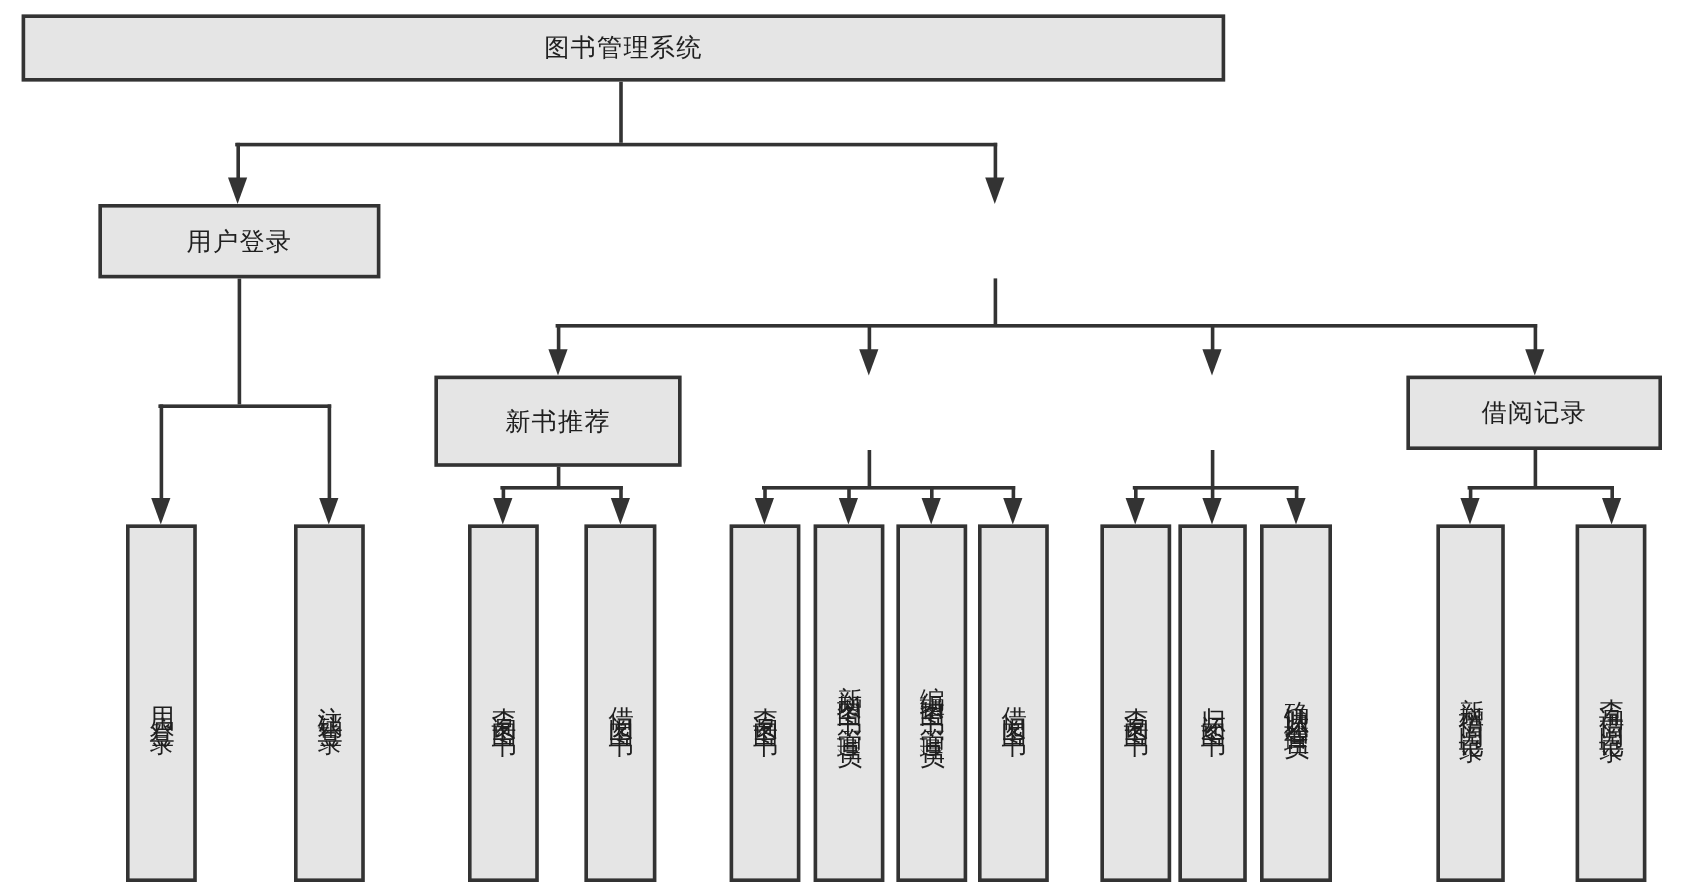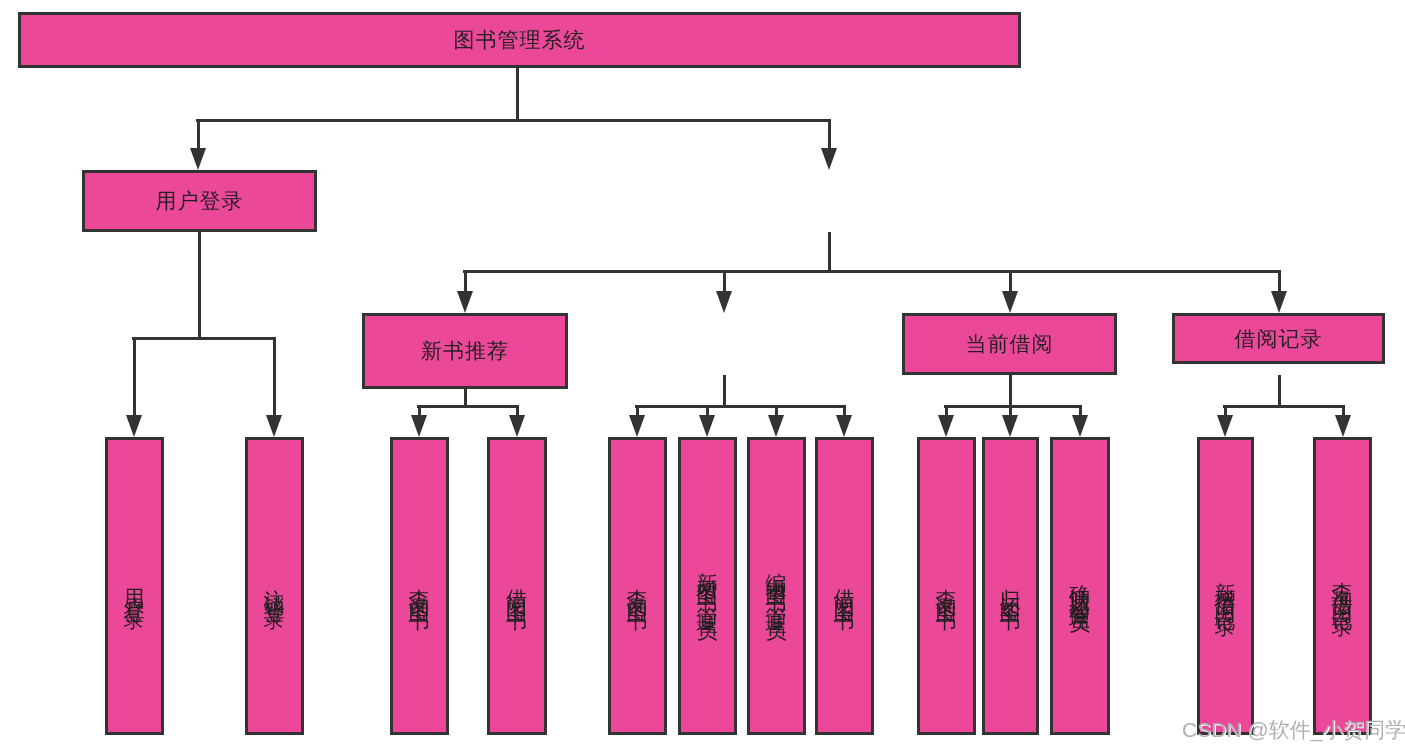--- a/index.html
+++ b/index.html
@@ -1,21 +1,21 @@
 <!DOCTYPE html>
 <html><head>
 <meta charset="utf-8">
 <style>
   html,body{margin:0;padding:0;background:#ffffff;}
   .canvas{
     position:relative;width:1405px;height:747px;background:#ffffff;
     font-family:"Liberation Sans",sans-serif;overflow:hidden;
   }
   .box{
-    position:absolute;box-sizing:border-box;background:#ec4899;
+    position:absolute;box-sizing:border-box;background:#e5e5e5;
     border:3px solid #333333;display:flex;align-items:center;justify-content:center;
     color:#1f1f1f;font-size:21px;letter-spacing:1px;z-index:2;
   }
   .vtext{
     writing-mode:vertical-rl;text-orientation:mixed;
     letter-spacing:7px;line-height:1.1;white-space:nowrap;
   }
   .hl,.vl{position:absolute;background:#333333;z-index:1;}
   .hl{height:3px;}
   .vl{width:3px;}
@@ -58,22 +58,21 @@
   <div class="vl" style="left:464px;top:270px;height:23px"></div>
   <div class="arrow" style="left:457px;top:291px"></div>
   <div class="vl" style="left:723px;top:270px;height:23px"></div>
   <div class="arrow" style="left:716px;top:291px"></div>
   <div class="vl" style="left:1009px;top:270px;height:23px"></div>
   <div class="arrow" style="left:1002px;top:291px"></div>
   <div class="vl" style="left:1278px;top:270px;height:23px"></div>
   <div class="arrow" style="left:1271px;top:291px"></div>
 
   <div class="box" style="left:362px;top:313px;width:206px;height:76px">新书推荐</div>
-  <div class="box" style="left:902px;top:313px;width:215px;height:62px">当前借阅</div>
-  <div class="box" style="left:1172px;top:313px;width:213px;height:51px">借阅记录</div>
+  <div class="box" style="left:1172px;top:313px;width:213px;height:62px">借阅记录</div>
 
   <div class="vl" style="left:464px;top:375px;height:30px"></div>
   <div class="hl" style="left:417px;top:405px;width:102px"></div>
   <div class="vl" style="left:418px;top:405px;height:12px"></div>
   <div class="arrow" style="left:411px;top:415px"></div>
   <div class="vl" style="left:516px;top:405px;height:12px"></div>
   <div class="arrow" style="left:509px;top:415px"></div>
 
   <div class="vl" style="left:723px;top:375px;height:30px"></div>
   <div class="hl" style="left:635px;top:405px;width:211px"></div>
@@ -139,15 +138,14 @@
     <span class="vtext" style="letter-spacing:4px">确认归还（管理员）</span>
   </div>
 
   <div class="box" style="left:1197px;top:437px;width:57px;height:298px">
     <span class="vtext">新增借阅记录</span>
   </div>
   <div class="box" style="left:1313px;top:437px;width:59px;height:298px">
     <span class="vtext">查询借阅记录</span>
   </div>
 
-  <div class="watermark">CSDN @软件_小贺同学</div>
 
 </div>
 
 </body></html>

